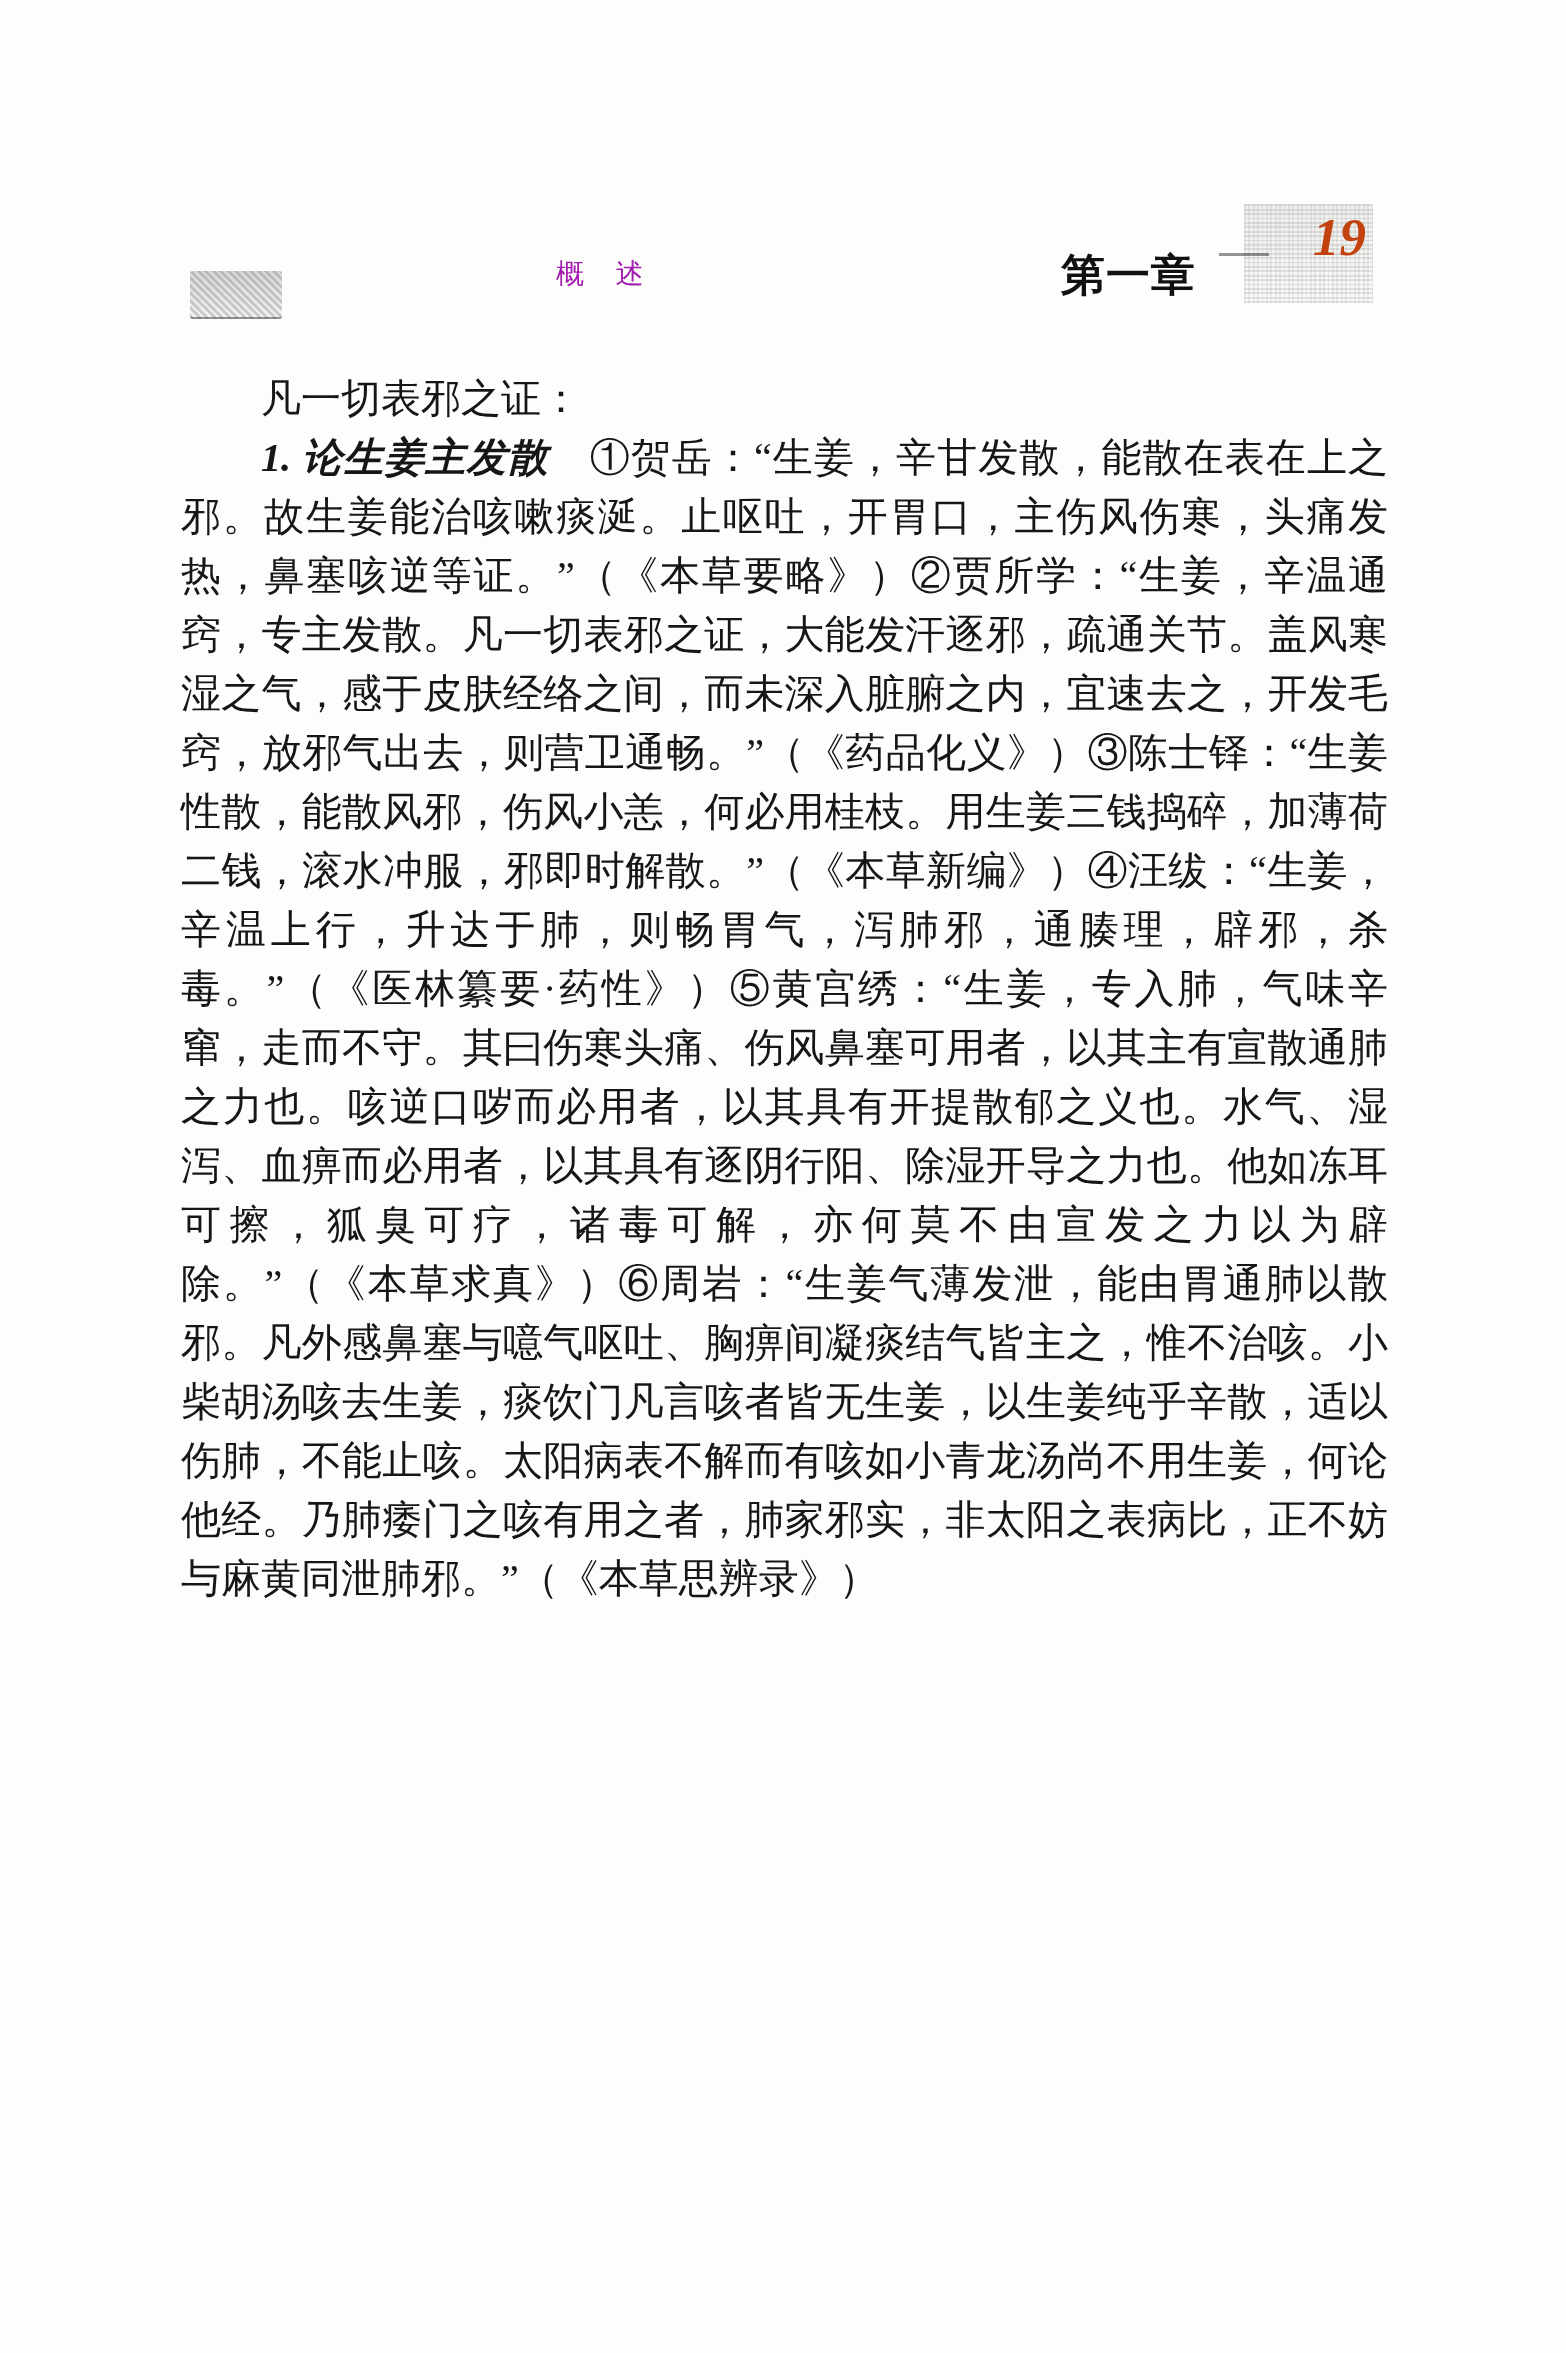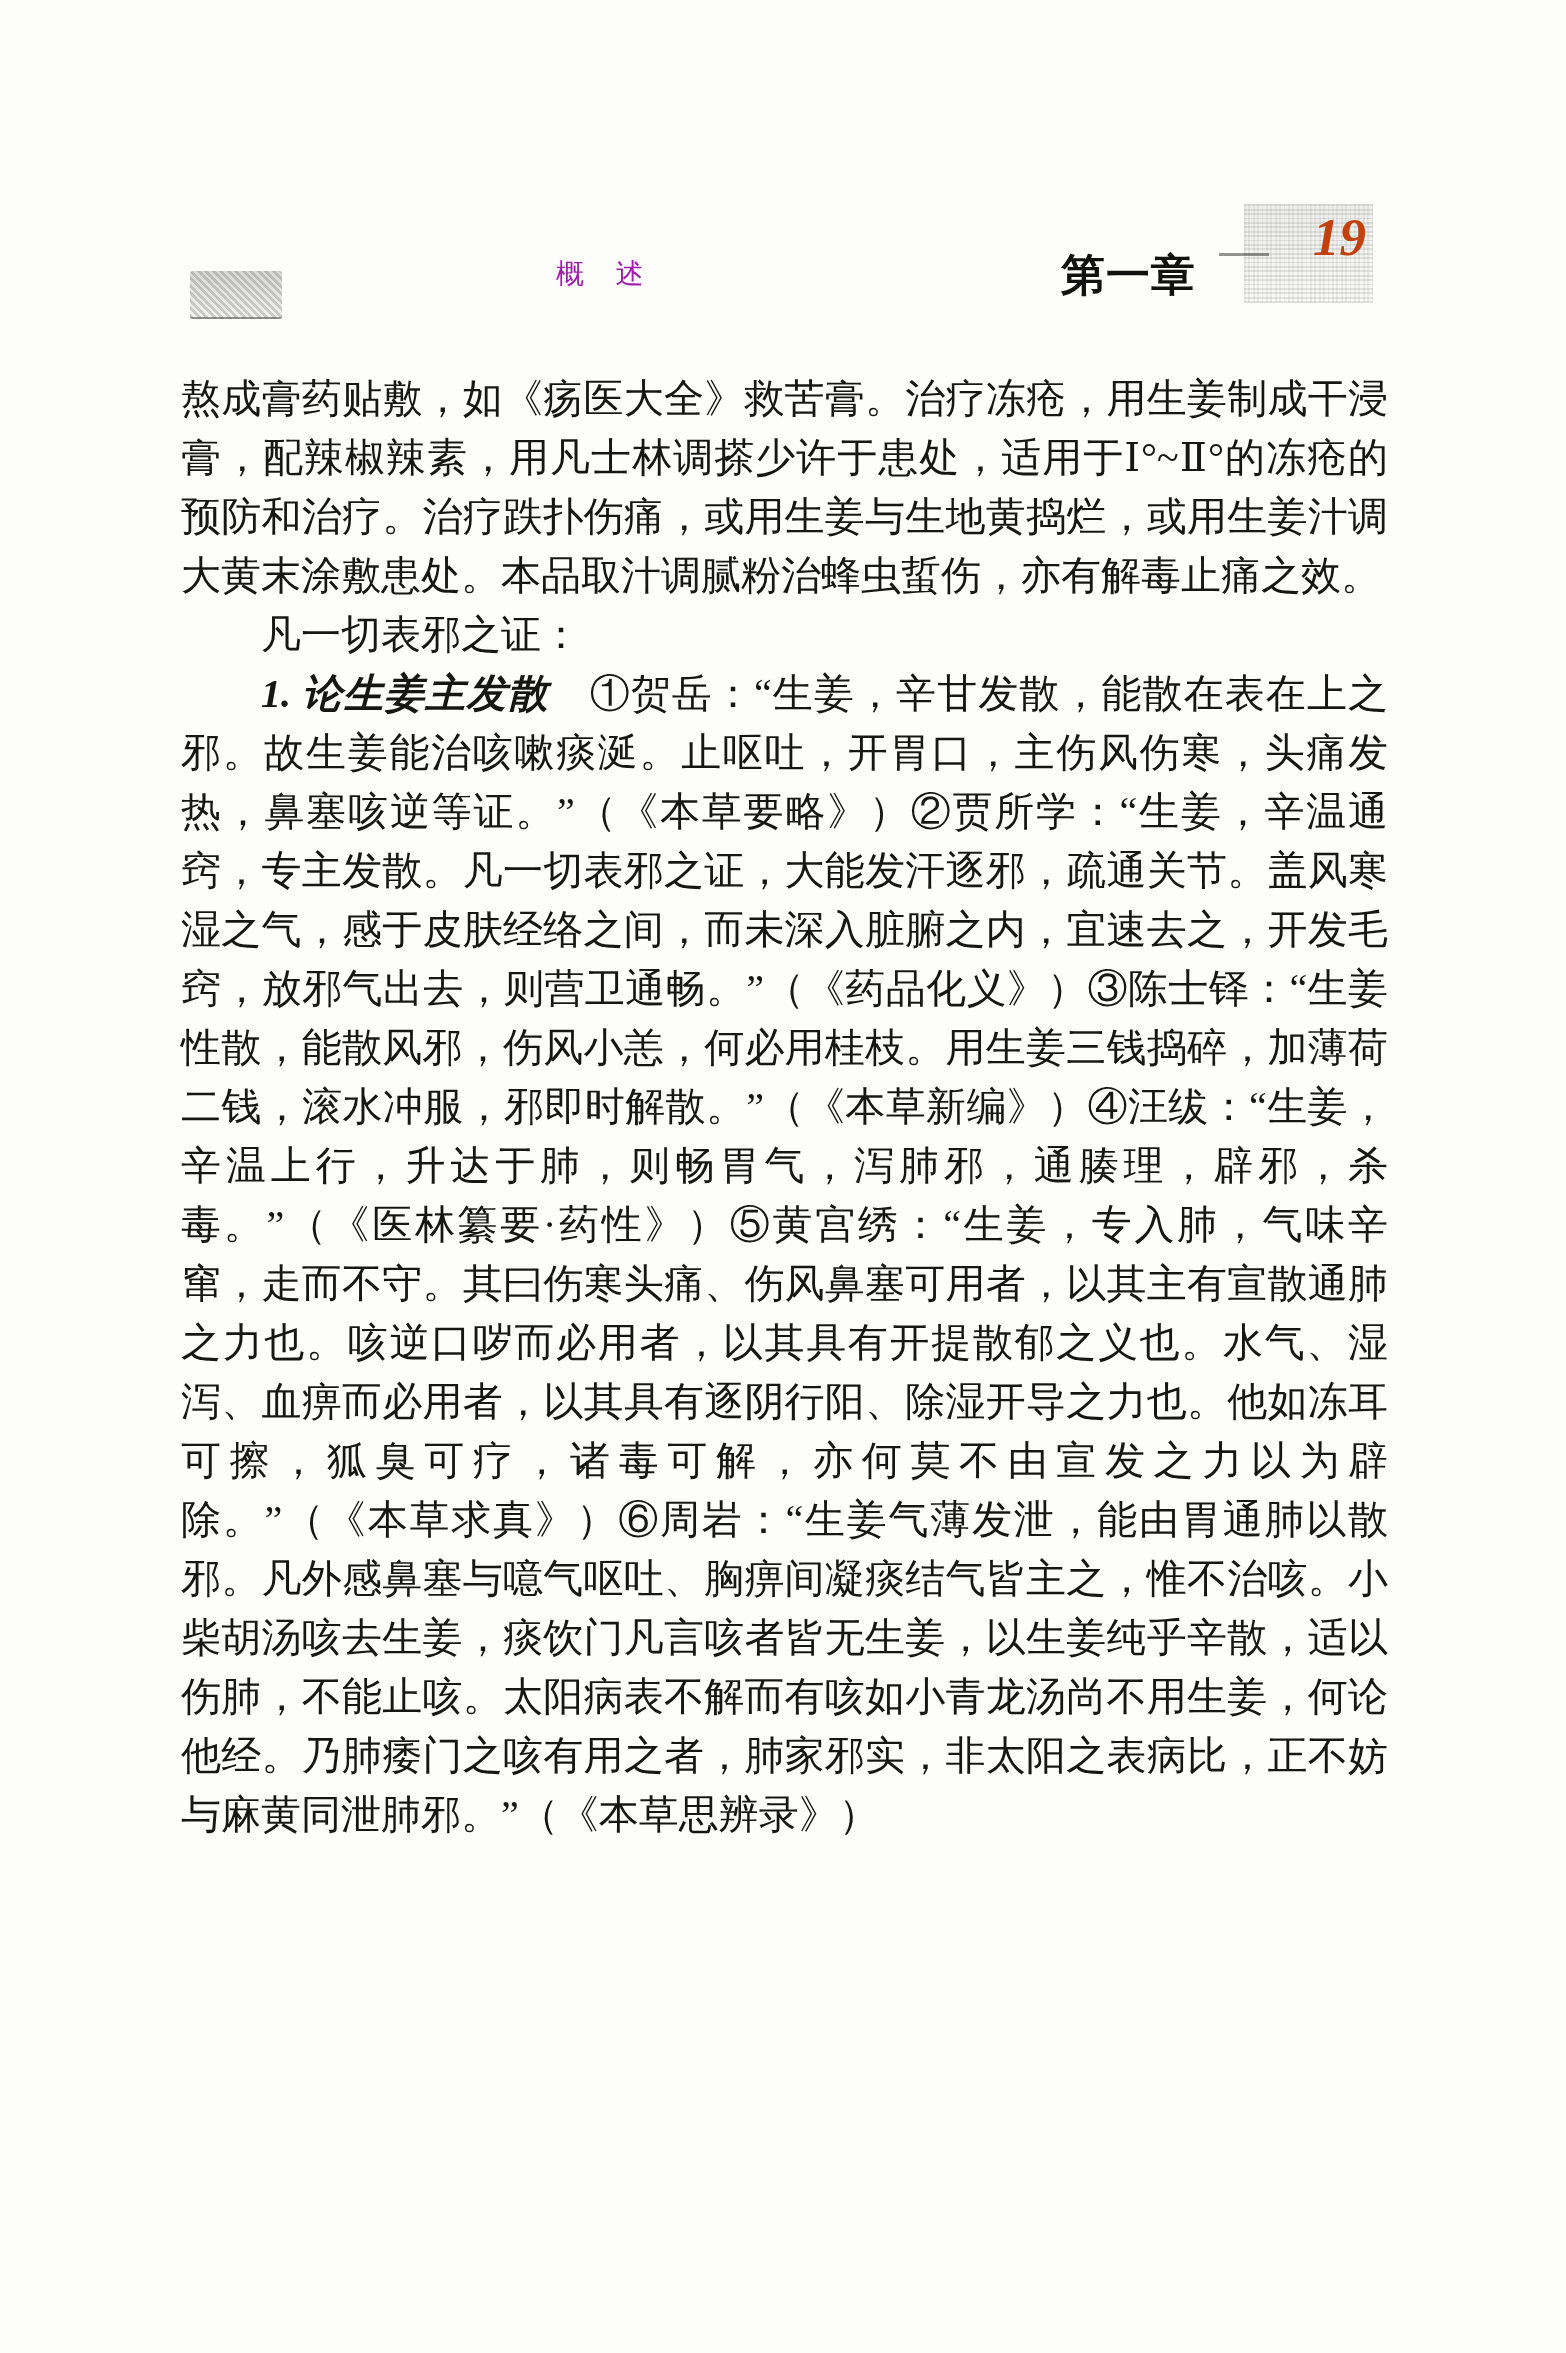--- a/index.html
+++ b/index.html
@@ -108,19 +108,18 @@
   <div class="running-head">
     <div class="smudge-artifact"></div>
     <div class="section-title">概　述</div>
     <div class="chapter-label">第一章</div>
     <div class="halftone-artifact"></div>
     <div class="rule-artifact"></div>
     <div class="page-number">19</div>
   </div>
 
   <div class="body-text">
-      <p class=""><span>熬成膏药贴敷，如《疡医大全》救苦膏。治疗冻疮，用生姜制成干浸膏，配辣椒辣素，用凡士林调搽少许于患处，适用于Ⅰ°~Ⅱ°的冻疮的预防和治疗。治疗跌扑伤痛，或用生姜与生地黄捣烂，或用生姜汁调大黄末涂敷患处。本品取汁调腻粉治蜂虫蜇伤，亦有解毒止痛之效。</span></p>
       <p class="indent"><span>凡一切表邪之证：</span></p>
       <p class="indent"><span class="em">1. 论生姜主发散</span><span>　①贺岳：“生姜，辛甘发散，能散在表在上之邪。故生姜能治咳嗽痰涎。止呕吐，开胃口，主伤风伤寒，头痛发热，鼻塞咳逆等证。”（《本草要略》）②贾所学：“生姜，辛温通窍，专主发散。凡一切表邪之证，大能发汗逐邪，疏通关节。盖风寒湿之气，感于皮肤经络之间，而未深入脏腑之内，宜速去之，开发毛窍，放邪气出去，则营卫通畅。”（《药品化义》）③陈士铎：“生姜性散，能散风邪，伤风小恙，何必用桂枝。用生姜三钱捣碎，加薄荷二钱，滚水冲服，邪即时解散。”（《本草新编》）④汪绂：“生姜，辛温上行，升达于肺，则畅胃气，泻肺邪，通腠理，辟邪，杀毒。”（《医林纂要·药性》）⑤黄宫绣：“生姜，专入肺，气味辛窜，走而不守。其曰伤寒头痛、伤风鼻塞可用者，以其主有宣散通肺之力也。咳逆口哕而必用者，以其具有开提散郁之义也。水气、湿泻、血痹而必用者，以其具有逐阴行阳、除湿开导之力也。他如冻耳可擦，狐臭可疗，诸毒可解，亦何莫不由宣发之力以为辟除。”（《本草求真》）⑥周岩：“生姜气薄发泄，能由胃通肺以散邪。凡外感鼻塞与噫气呕吐、胸痹间凝痰结气皆主之，惟不治咳。小柴胡汤咳去生姜，痰饮门凡言咳者皆无生姜，以生姜纯乎辛散，适以伤肺，不能止咳。太阳病表不解而有咳如小青龙汤尚不用生姜，何论他经。乃肺痿门之咳有用之者，肺家邪实，非太阳之表病比，正不妨与麻黄同泄肺邪。”（《本草思辨录》）</span></p>
     </div>
 
 </div>
 
 
 </body></html>

